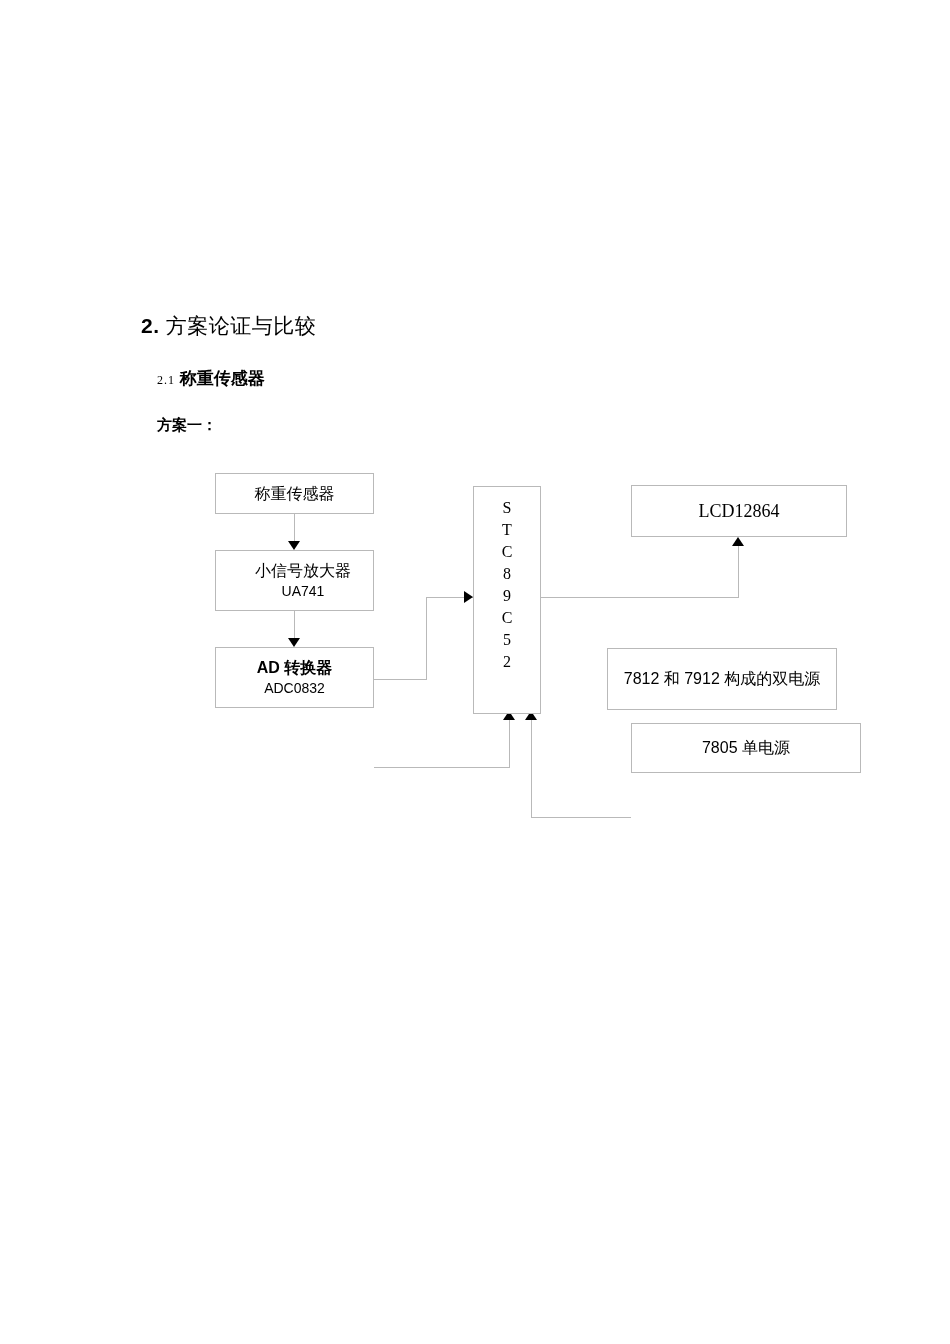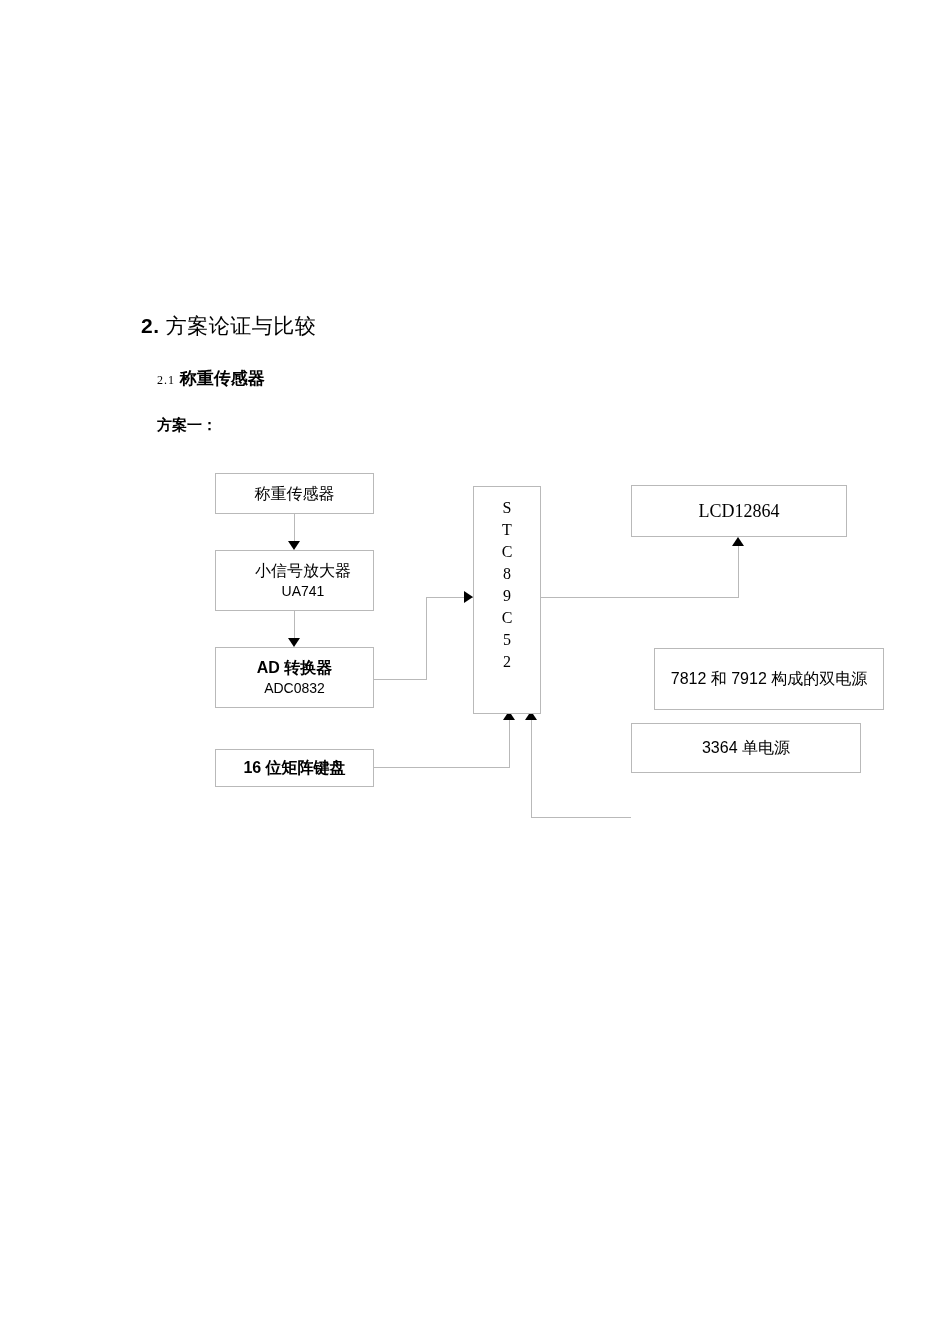--- a/index.html
+++ b/index.html
@@ -198,42 +198,39 @@
     <div class="node" style="left:215px; top:530px; width:159px; height:61px;padding-left:17px;">
       <span class="ln sans t16">小信号放大器</span>
       <span class="ln sans t17">UA741</span>
     </div>
 
     <div class="node" style="left:215px; top:627px; width:159px; height:61px;">
       <span class="ln sans t16 b">AD 转换器</span>
       <span class="ln sans t17">ADC0832</span>
     </div>
 
-    <div class="node" style="left:215px; top:729px; width:159px; height:38px;">
-      <span class="ln sans t16 b">16 位矩阵键盘</span>
-    </div>
 
     <div class="node node-mcu" style="left:473px; top:466px; width:68px; height:228px;">
       <span class="vchar">S</span>
       <span class="vchar">T</span>
       <span class="vchar">C</span>
       <span class="vchar">8</span>
       <span class="vchar">9</span>
       <span class="vchar">C</span>
       <span class="vchar">5</span>
       <span class="vchar">2</span>
     </div>
 
     <div class="node" style="left:631px; top:465px; width:216px; height:52px;">
       <span class="ln serif t18">LCD12864</span>
     </div>
 
-    <div class="node" style="left:654px; top:628px; width:230px; height:62px;">
+    <div class="node" style="left:607px; top:628px; width:230px; height:62px;">
       <span class="ln sans t16">7812 和 7912 构成的双电源</span>
     </div>
 
     <div class="node" style="left:631px; top:703px; width:230px; height:50px;">
-      <span class="ln sans t16">3364 单电源</span>
+      <span class="ln sans t16">7805 单电源</span>
     </div>
 
 
   </div>
 </div>
 
 </body></html>

